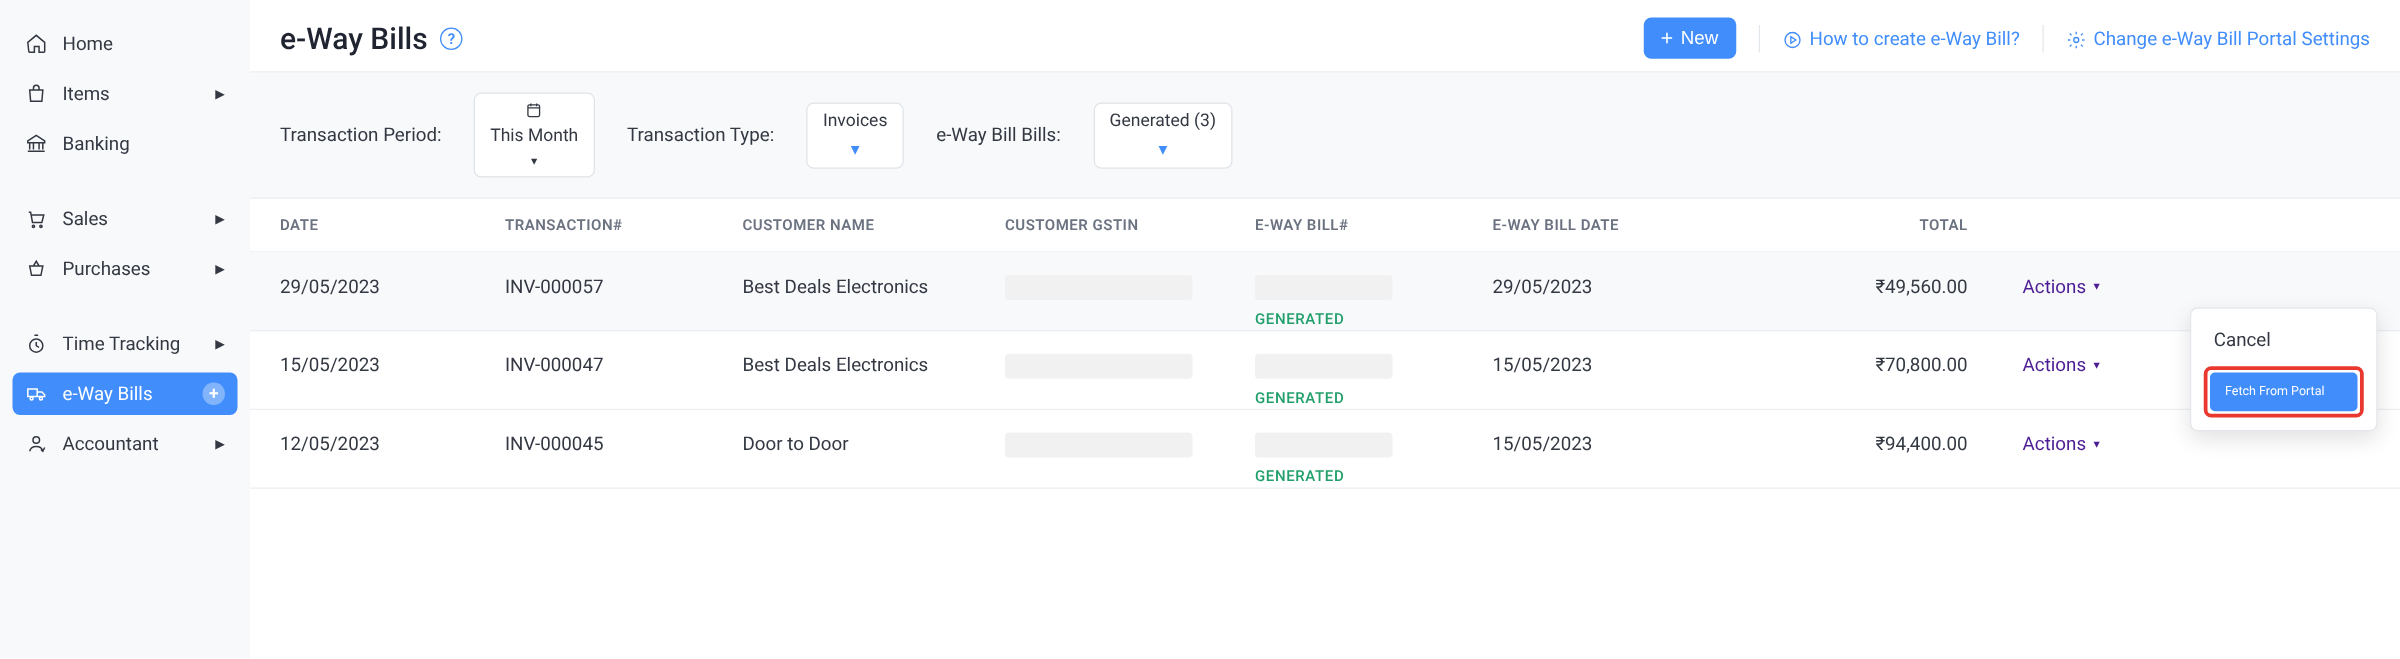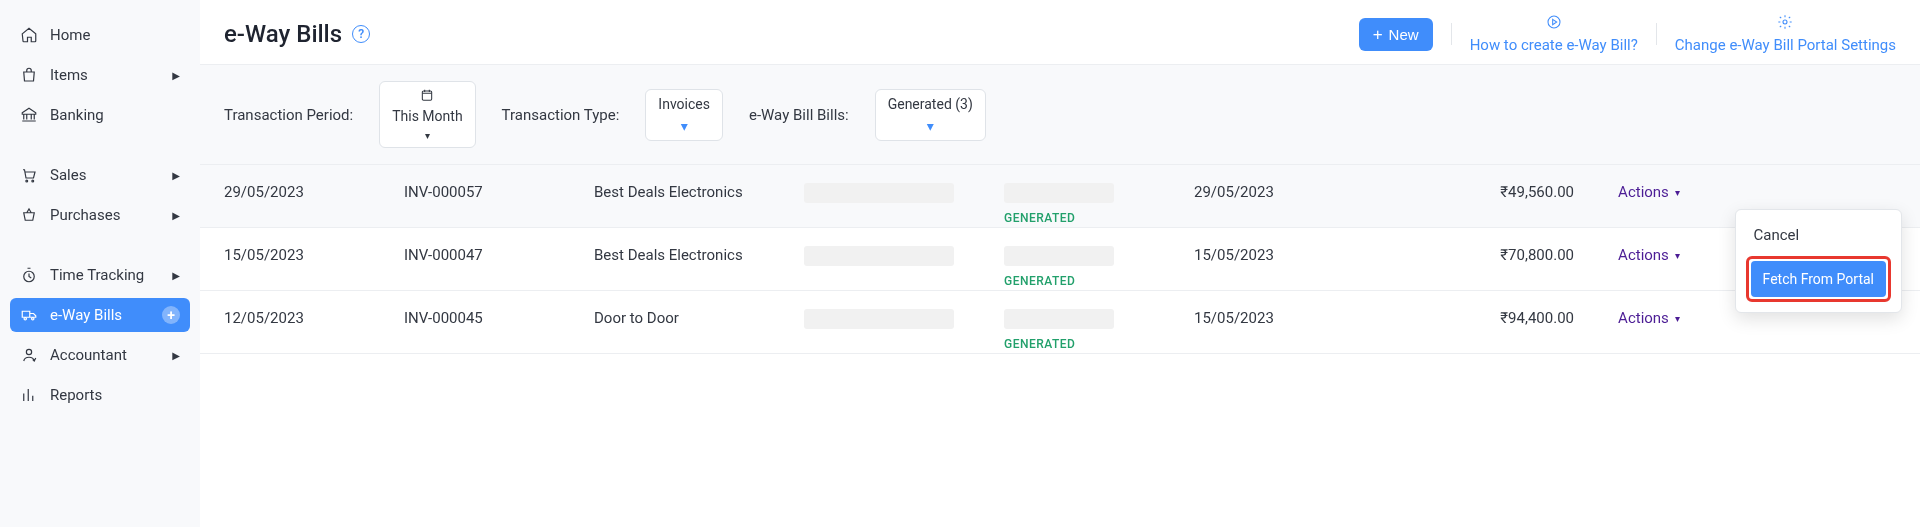--- a/index.html
+++ b/index.html
@@ -58,21 +58,21 @@
   .page-title .help {
     width:18px;height:18px;border:1.5px solid #408dfb;border-radius:50%;
     display:flex;align-items:center;justify-content:center;
     color:#408dfb;font-size:12px;font-weight:600;
   }
   .header-actions { margin-left:auto; display:flex; align-items:center; gap:18px;}
   .btn-primary {
     background:#408dfb;color:#fff;border:none;border-radius:6px;
     padding:8px 14px;font-size:15px;display:flex;align-items:center;gap:6px;cursor:pointer;
   }
-  .link-action { color:#408dfb; display:flex; align-items:center; gap:6px; cursor:pointer; font-size:15px;flex-direction:column;}
+  .link-action { color:#408dfb; display:flex; align-items:flex-end; gap:6px; cursor:pointer; font-size:15px;}
   .vdiv { width:1px; height:22px; background:#e3e6ea; }
 
   
   .filter-bar {
     background:#f8f9fb;
     border-top:1px solid #eceef1;
     border-bottom:1px solid #eceef1;
     padding:16px 24px;
     display:flex; align-items:center; gap:26px;
     color:#333842;
@@ -133,21 +133,21 @@
     z-index:50;
   }
   .dropdown .dd-item {
     padding:6px 8px; cursor:pointer; font-size:15px; color:#333842;border-radius:4px;
   }
   .dd-highlight {
     padding:2px;border:3px solid #e8382f;border-radius:6px;margin-top:6px;
   }
   .dd-highlight .dd-btn {
     background:#408dfb;color:#fff;border-radius:4px;
-    padding:10px 12px;text-align:left;cursor:pointer;font-size:14px;
+    padding:10px 12px;text-align:left;cursor:pointer;font-size:10px;
   }
 
   svg.lnk-ic { width:16px;height:16px;stroke:#408dfb;fill:none;stroke-width:1.6;}
 </style>
 </head>
 <body>
 
 <nav class="sidebar">
   <div class="sb-item">
     <svg class="ic" viewBox="0 0 24 24">
@@ -207,26 +207,20 @@
     <span>e-Way Bills</span>
     <span class="plus-badge">+</span>
   </div>
   <div class="sb-item">
     <svg class="ic" viewBox="0 0 24 24">
         <circle cx="12" cy="8" r="3.5"></circle>
         <path d="M5 20c1-4 5-5 7-5s6 1 7 5M17 18l2 2 2-4"></path>
       </svg>
     <span>Accountant</span>
     <span class="chev">▶</span>
-  </div>
-  <div class="sb-item">
-    <svg class="ic" viewBox="0 0 24 24">
-        <path d="M5 20V10M11 20V4M17 20v-7"></path>
-      </svg>
-    <span>Reports</span>
   </div>
 </nav>
 
 <div class="main">
 
   <div class="header">
     <div class="page-title">
       <span>e-Way Bills</span>
       <span class="help">?</span>
     </div>
@@ -271,20 +265,30 @@
       <span class="blue-caret">▾</span>
     </div>
 
     <span class="label">e-Way Bill Bills:</span>
     <div class="pill">
       <span>Generated (3)</span>
       <span class="blue-caret">▾</span>
     </div>
   </div>
 
+  <div class="thead">
+    <div>DATE</div>
+    <div>TRANSACTION#</div>
+    <div>CUSTOMER NAME</div>
+    <div>CUSTOMER GSTIN</div>
+    <div>E-WAY BILL#</div>
+    <div>E-WAY BILL DATE</div>
+    <div class="th-right">TOTAL</div>
+    <div></div>
+  </div>
 
   <div class="trow hover">
     <div>29/05/2023</div>
     <div>INV-000057</div>
     <div>Best Deals Electronics</div>
     <div>
         <div class="redact"></div>
       </div>
     <div>
       <div class="redact sm"></div>

